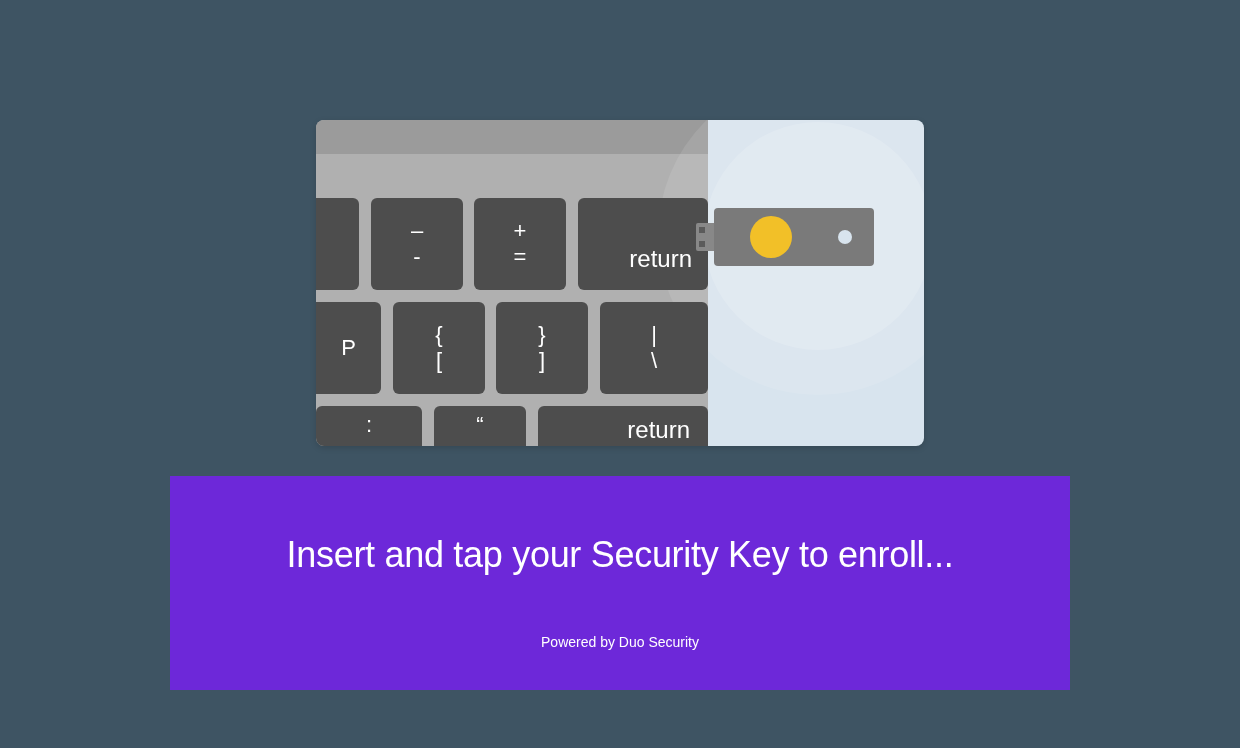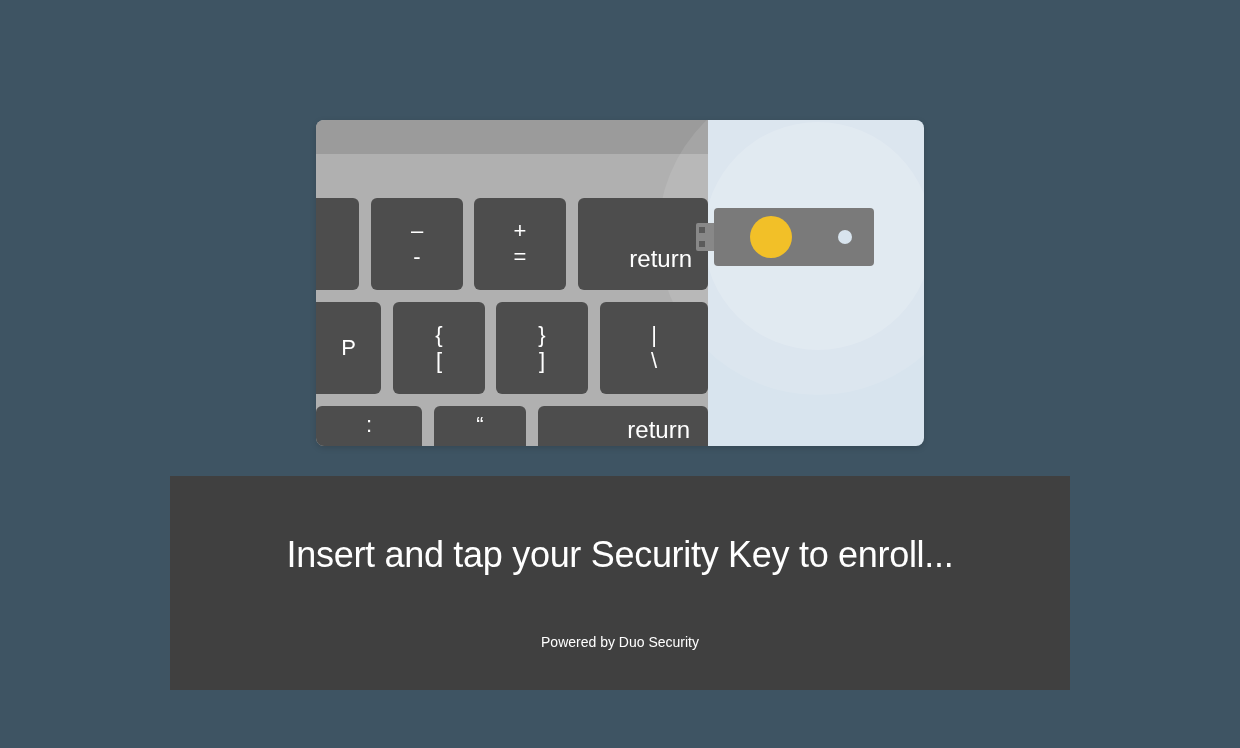--- a/index.html
+++ b/index.html
@@ -121,21 +121,21 @@
     .skey-hole {
       position: absolute;
       left: 522px; top: 110px;
       width: 14px; height: 14px;
       border-radius: 50%;
       background: #d8e4ee;
     }
     .panel {
       margin-top: 30px;
       width: 900px;
-      background: #404040;
+      background: #6d28d9;
       padding: 58px 20px 40px 20px;
       text-align: center;
     }
     .heading {
       color: #ffffff;
       font-size: 36px;
       font-weight: 400;
       letter-spacing: -0.3px;
     }
     .powered {

